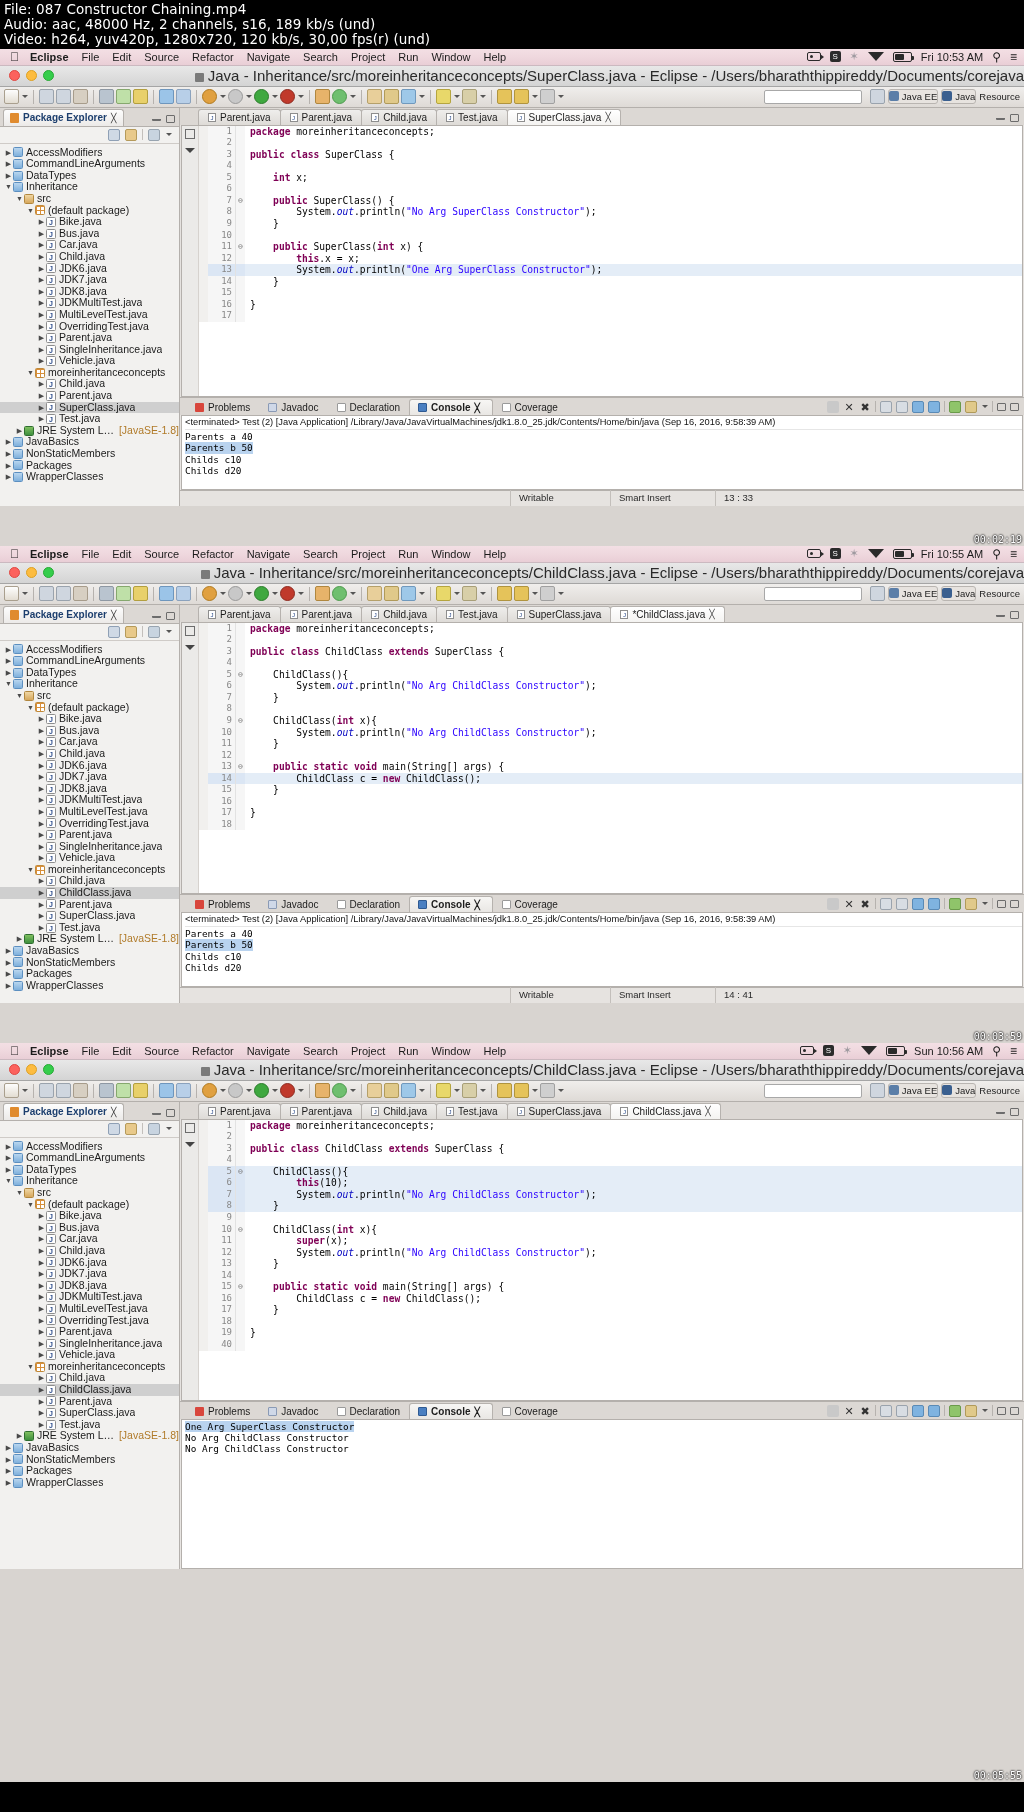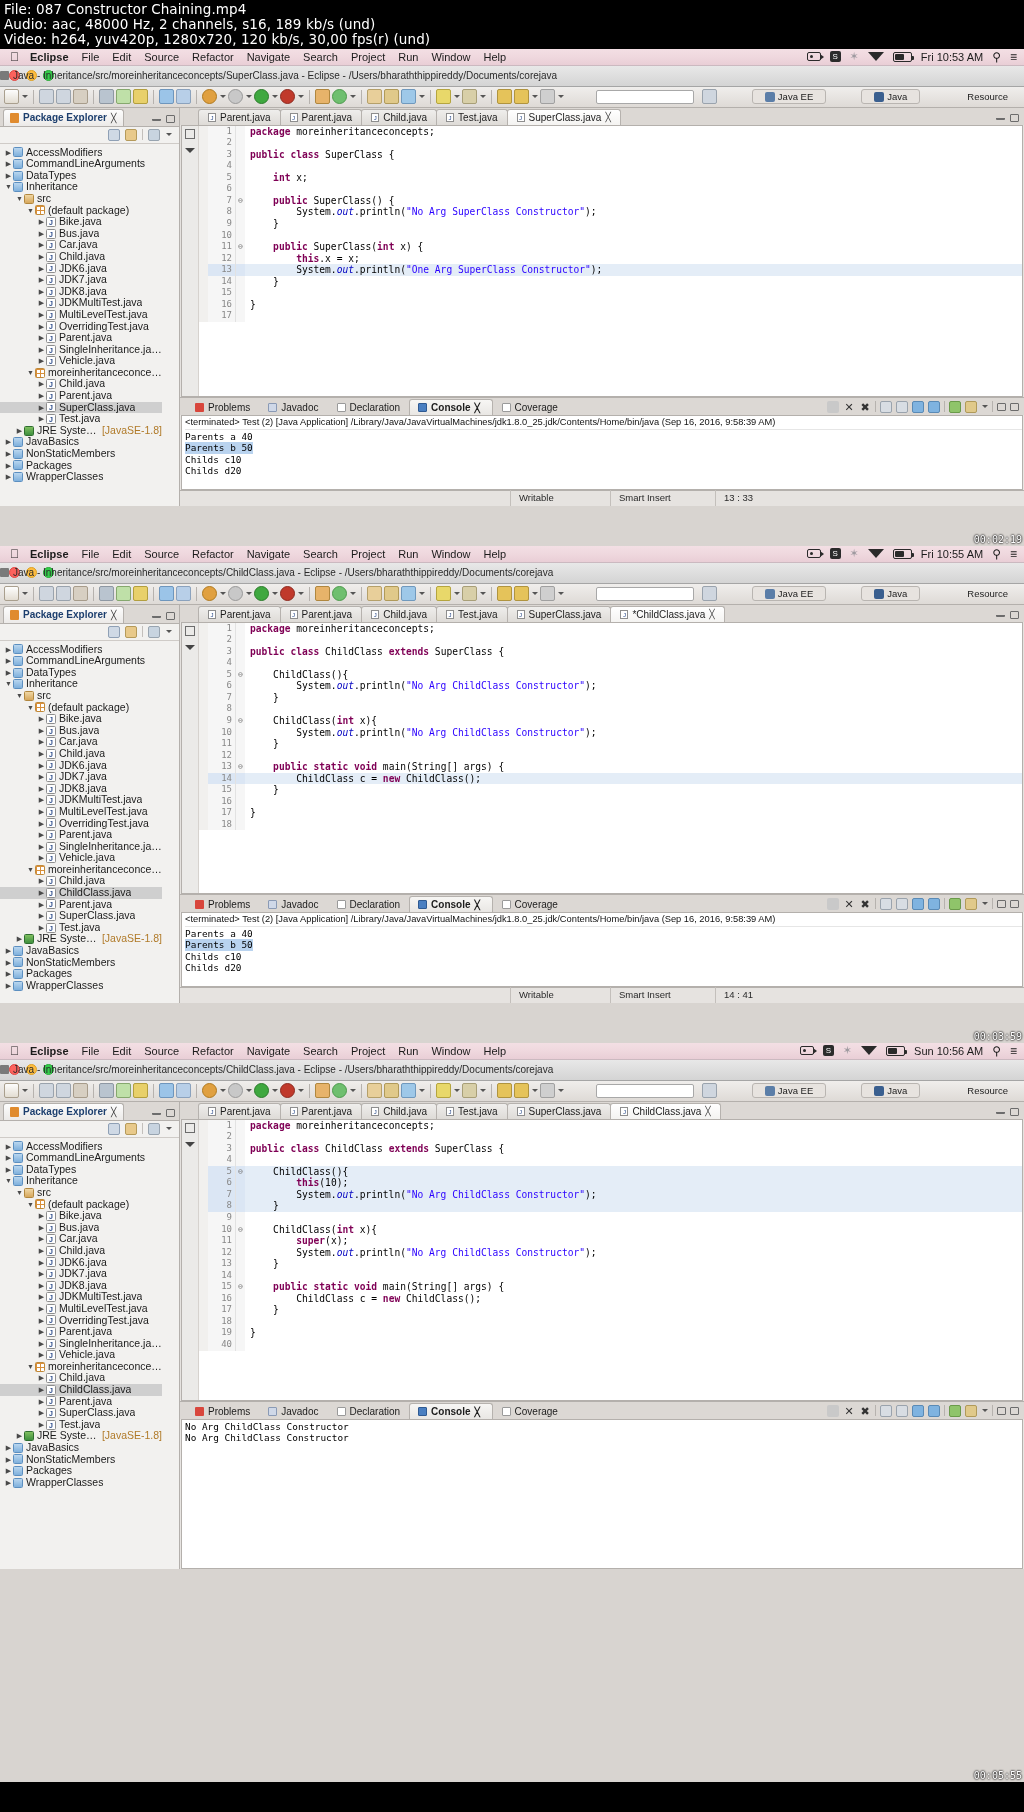--- a/index.html
+++ b/index.html
@@ -77,41 +77,41 @@
     background: linear-gradient(to bottom,#e8e8e8,#d4d4d4);
     border-bottom: 1px solid #a5a5a5;
     display:flex; align-items:center; position: relative;
   }
   .traffic { display:flex; gap:6px; padding-left:9px; }
   .tl { width:11px;height:11px;border-radius:50%; }
   .tl.r{background:#fc625d;border:1px solid #e04843;}
   .tl.y{background:#fdbc40;border:1px solid #dea123;}
   .tl.g{background:#35cd4b;border:1px solid #27aa35;}
   .win-title {
-    position:absolute; left:0; right:0; text-align:left;
-    font-size: 10px; color:#2a2a2a; white-space:nowrap;
+    position:absolute; left:0; right:0; text-align:right;
+    font-size: 15px; color:#2a2a2a; white-space:nowrap;
   }
   .win-title .ti { display:inline-block;width:9px;height:9px;background:#7a7a7a;vertical-align:-1px;margin-right:4px;border-radius:1px;}
 
   
   .toolbar {
     height: 21px;
     background: linear-gradient(to bottom,#f0eeec,#dedad6);
     border-bottom: 1px solid #b4b0ac;
     display:flex; align-items:center; gap:2px; padding:0 4px;
     position:relative;
   }
   .tb { width:15px;height:15px;border-radius:2px;position:relative;display:inline-block; }
   .tb.sep { width:1px;height:14px;background:#b6b2ae;border-radius:0;margin:0 3px; }
   .tb-caret { width:0;height:0;border-left:3px solid transparent;border-right:3px solid transparent;border-top:3.5px solid #555;display:inline-block;margin-left:1px;}
   .tb-search {
     margin-left:auto; width:98px;height:14px;background:#fff;border:1px solid #a8a8a8;border-radius:2px;
   }
   .perspect { display:flex;align-items:center;gap:3px;margin-left:6px;font-size:9.5px;color:#222; }
-  .persp-b { display:flex;align-items:center;gap:3px;padding:1px 12px;border:1px solid #b9b5b1;border-radius:3px;background:#e7e3df;margin-left:32px;}
+  .persp-b { display:flex;align-items:flex-start;gap:3px;padding:1px 0;border:1px solid #b9b5b1;border-radius:3px;background:#e7e3df;}
   .persp-ic{width:10px;height:10px;background:#5b7ea8;border-radius:2px;}
   .persp-ic.j{background:#3a5f8f;}
 
   
   .wbody { display:flex; }
   .side {
     width: 180px; background:#f2f1ef;
     border-right:1px solid #b4b0ac;
   }
   .side-tabbar {
@@ -129,21 +129,21 @@
   .vtab .x{font-size:9px;color:#333;font-weight:normal;}
   .side-tabbar .minmax{position:absolute;right:4px;bottom:3px;display:flex;gap:5px;}
   .mm{width:9px;height:8px;border:1px solid #6c6c6c;border-radius:1px;}
   .mm.i{border:none;border-bottom:2px solid #6c6c6c;height:6px;}
   .side-toolbar{
     height:17px;display:flex;align-items:center;justify-content:flex-end;gap:5px;
     padding-right:7px;background:#f2f1ef;border-bottom:1px solid #cfcbc7;
   }
   .sbt{width:12px;height:12px;border-radius:2px;}
 
-  .tree { padding:3px 17px 0 0; font-size:10.5px; color:#1a1a1a; }
+  .tree { padding:3px 0 0 0; font-size:10.5px; color:#1a1a1a; }
   .trow {
     display:flex; align-items:center; height:11.6px; white-space:nowrap;
     padding-left:4px; line-height:11.6px;
   }
   .trow.sel { background:#cfcfcf; }
   .arw {
     width:9px;display:inline-block;text-align:center;font-size:7px;color:#4a4a4a;flex:0 0 9px;
   }
   .ic {
     width:10px;height:10px;flex:0 0 10px;margin-right:3px;border-radius:1.5px;display:inline-block;
@@ -1373,20 +1373,21 @@
                 <span class="bsep"></span>
                 <span class="bb" style="background:#8fc46a;border:1px solid #6a9a4a"></span>
                 <span class="bb" style="background:#e0c98a;border:1px solid #b09a5a"></span>
                 <span class="tb-caret"></span>
                 <span class="bsep"></span>
                 <span class="mm"></span>
                 <span class="mm"></span>
               </div>
             </div>
             <div class="console" style="height:150px">
+              <div class="cons-line"><span class="cons-line hl">One Arg SuperClass Constructor</span></div>
               <div class="cons-line">No Arg ChildClass Constructor</div>
               <div class="cons-line">No Arg ChildClass Constructor</div>
             </div>
           </div>
         </div>
       </div>
       <div class="ts">00:05:55</div>
     </div>
   </div>
 

